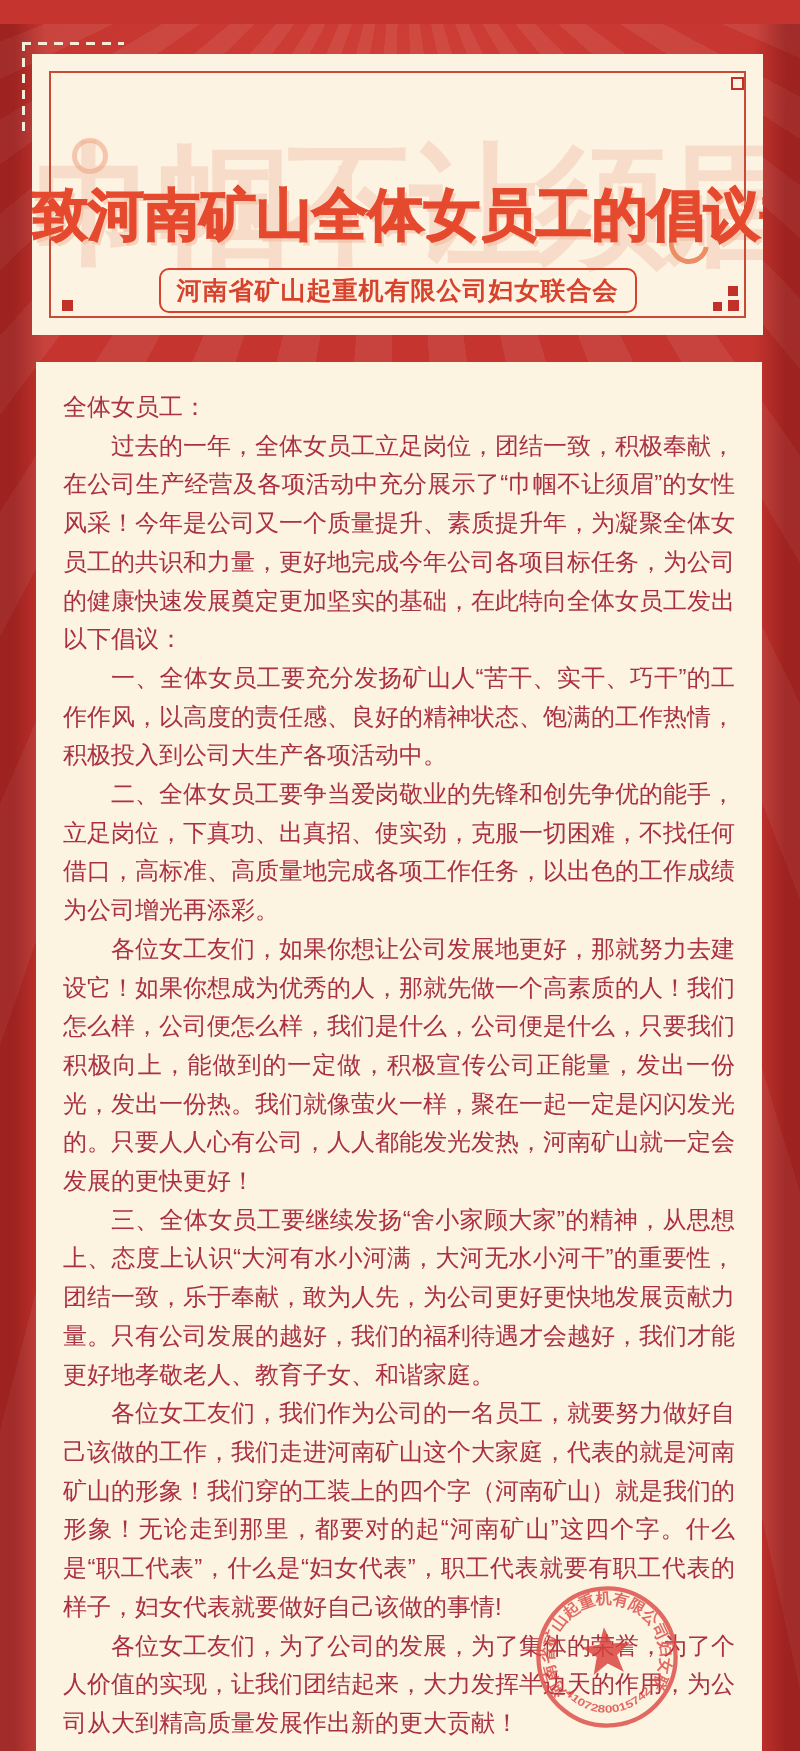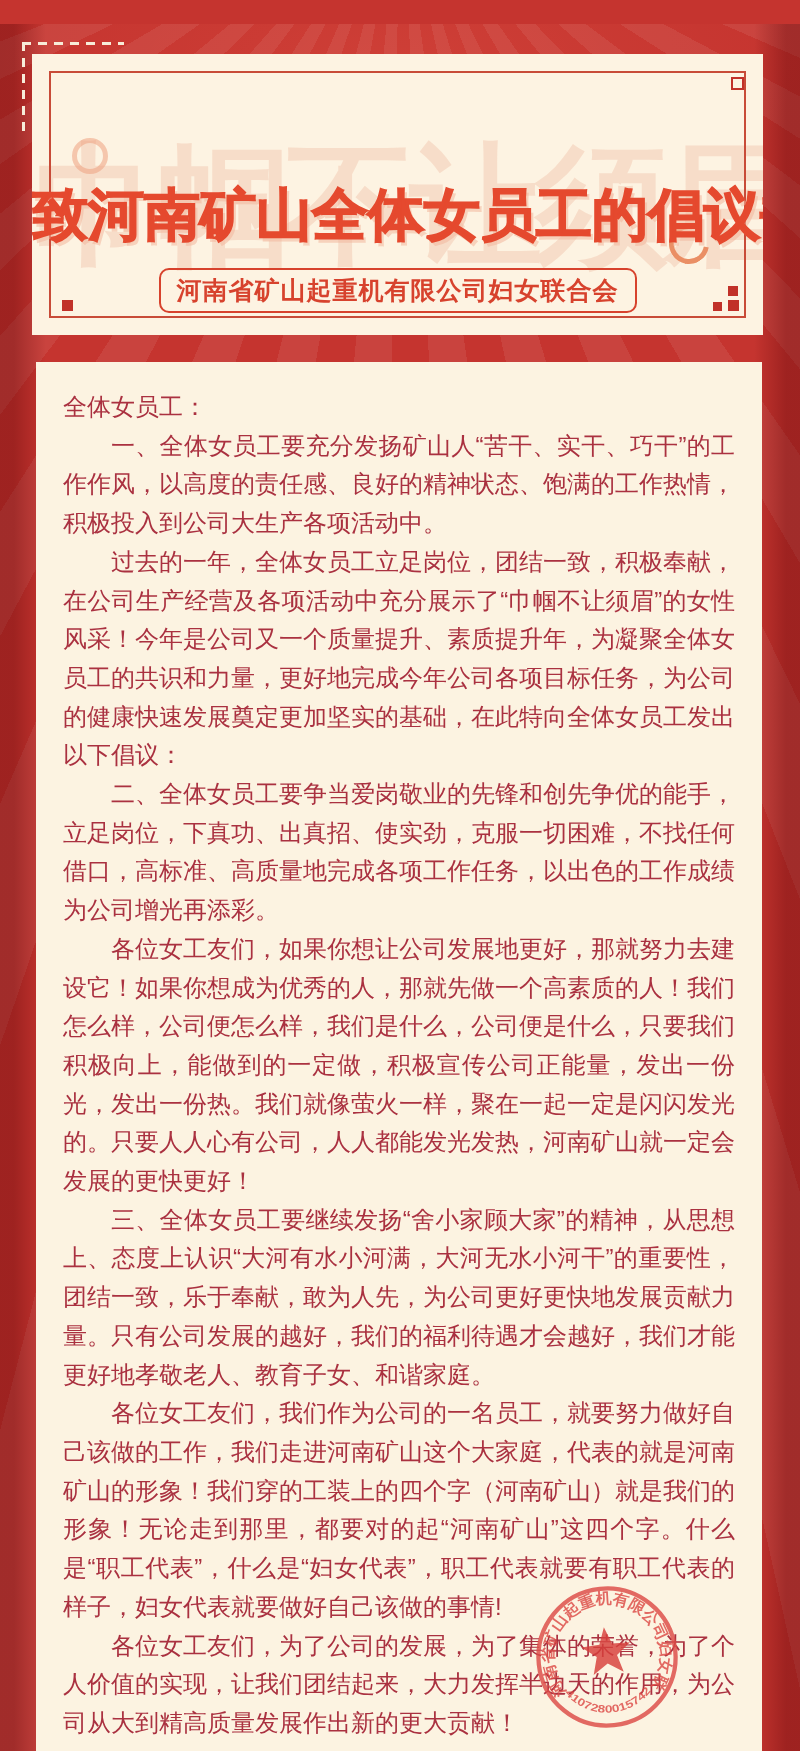--- a/index.html
+++ b/index.html
@@ -82,22 +82,22 @@
     <div class="sq" style="left:696px;top:246px;width:11px;height:11px;"></div>
     <div class="sq" style="left:681px;top:248px;width:9px;height:9px;"></div>
 
     <div class="main-title">致河南矿山全体女员工的倡议书</div>
     <div class="org-box">河南省矿山起重机有限公司妇女联合会</div>
   </div>
 
   <div class="content-card">
     <div class="body-text">
       <p class="salutation">全体女员工：</p>
+      <p>过去的一年，全体女员工立足岗位，团结一致，积极奉献，在公司生产经营及各项活动中充分展示了“巾帼不让须眉”的女性风采！今年是公司又一个质量提升、素质提升年，为凝聚全体女员工的共识和力量，更好地完成今年公司各项目标任务，为公司的健康快速发展奠定更加坚实的基础，在此特向全体女员工发出以下倡议：</p>
       <p>一、全体女员工要充分发扬矿山人“苦干、实干、巧干”的工作作风，以高度的责任感、良好的精神状态、饱满的工作热情，积极投入到公司大生产各项活动中。</p>
-      <p>过去的一年，全体女员工立足岗位，团结一致，积极奉献，在公司生产经营及各项活动中充分展示了“巾帼不让须眉”的女性风采！今年是公司又一个质量提升、素质提升年，为凝聚全体女员工的共识和力量，更好地完成今年公司各项目标任务，为公司的健康快速发展奠定更加坚实的基础，在此特向全体女员工发出以下倡议：</p>
       <p>二、全体女员工要争当爱岗敬业的先锋和创先争优的能手，立足岗位，下真功、出真招、使实劲，克服一切困难，不找任何借口，高标准、高质量地完成各项工作任务，以出色的工作成绩为公司增光再添彩。</p>
       <p>各位女工友们，如果你想让公司发展地更好，那就努力去建设它！如果你想成为优秀的人，那就先做一个高素质的人！我们怎么样，公司便怎么样，我们是什么，公司便是什么，只要我们积极向上，能做到的一定做，积极宣传公司正能量，发出一份光，发出一份热。我们就像萤火一样，聚在一起一定是闪闪发光的。只要人人心有公司，人人都能发光发热，河南矿山就一定会发展的更快更好！</p>
       <p>三、全体女员工要继续发扬“舍小家顾大家”的精神，从思想上、态度上认识“大河有水小河满，大河无水小河干”的重要性，团结一致，乐于奉献，敢为人先，为公司更好更快地发展贡献力量。只有公司发展的越好，我们的福利待遇才会越好，我们才能更好地孝敬老人、教育子女、和谐家庭。</p>
       <p>各位女工友们，我们作为公司的一名员工，就要努力做好自己该做的工作，我们走进河南矿山这个大家庭，代表的就是河南矿山的形象！我们穿的工装上的四个字（河南矿山）就是我们的形象！无论走到那里，都要对的起“河南矿山”这四个字。什么是“职工代表”，什么是“妇女代表”，职工代表就要有职工代表的样子，妇女代表就要做好自己该做的事情!</p>
       <p>各位女工友们，为了公司的发展，为了集体的荣誉，为了个人价值的实现，让我们团结起来，大力发挥半边天的作用，为公司从大到精高质量发展作出新的更大贡献！</p>
 
       <div class="signature">
         <div>河南省矿山起重机有限公司</div>
 
       </div>

